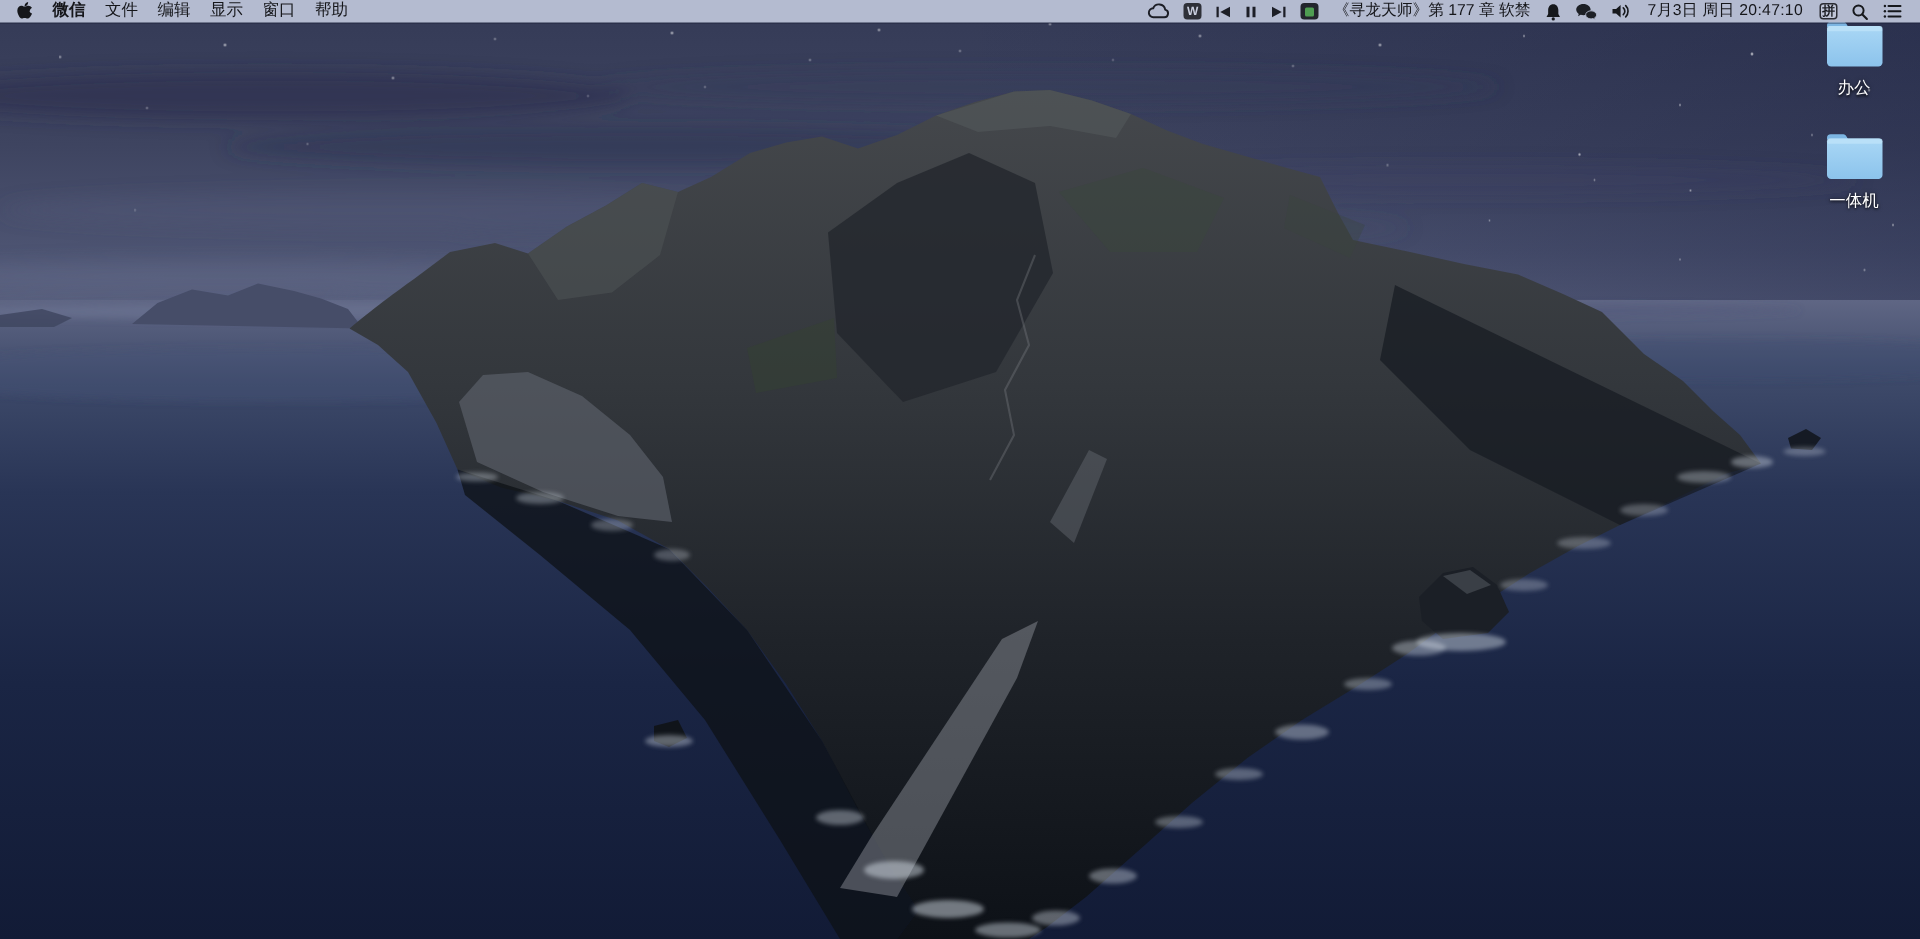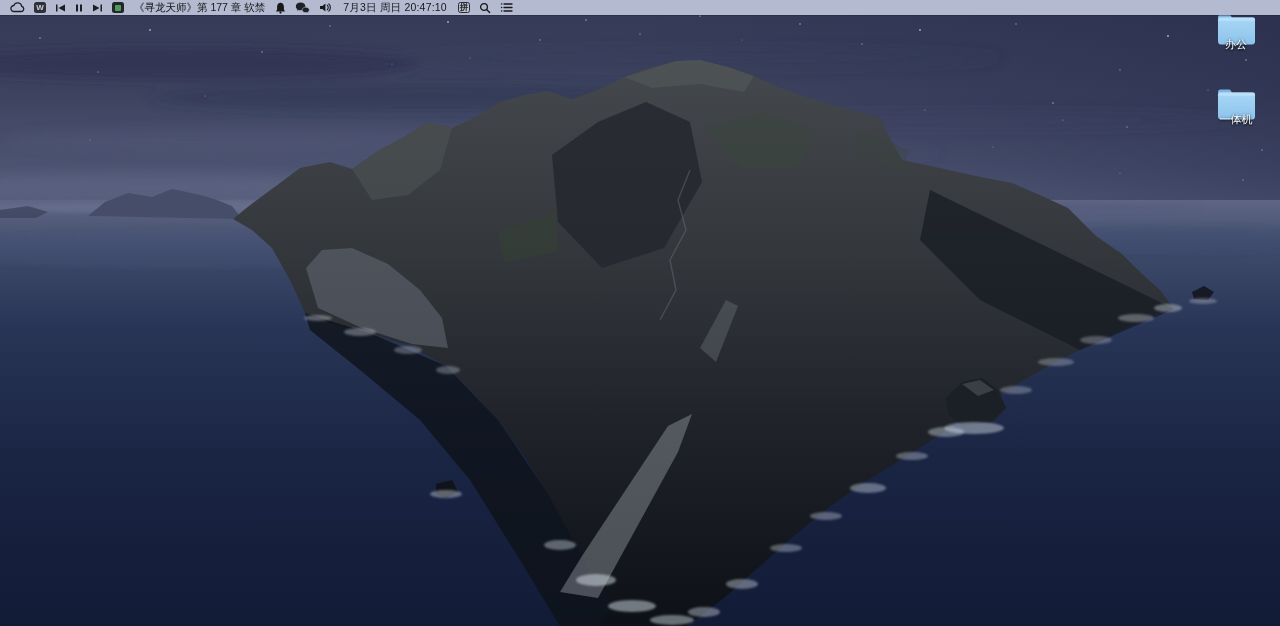--- a/index.html
+++ b/index.html
@@ -39,21 +39,21 @@
   .badge-pin{
     width:12px;height:11px;border-radius:2.5px;border:1px solid #2a2c33;color:#1a1c22;
     font-size:8.5px;display:inline-flex;align-items:center;justify-content:center;box-sizing:border-box;
     background:rgba(255,255,255,.15);font-weight:bold;
   }
   .now-playing{margin:0 1px;}
   .clock{margin:12px 2px;letter-spacing:.2px;}
   
   .folder{
     position:absolute;left:1204px;width:64px;
-    display:flex;flex-direction:column;align-items:center;gap:1px;cursor:default;
+    display:flex;flex-direction:column;align-items:center;gap:16px;cursor:default;
   }
   .folder-1{top:22px;}
   .folder-2{top:97px;}
   .folder-label{
     color:#ffffff;font-size:11px;line-height:12px;
     text-shadow:0 1px 2px rgba(0,0,0,.85),0 0 3px rgba(0,0,0,.5);
   }
 </style>
 </head>
 <body>
@@ -216,20 +216,34 @@
     <ellipse cx="1016" cy="390" rx="16" ry="4" opacity="0.3"></ellipse>
     <ellipse cx="1056" cy="362" rx="18" ry="4" opacity="0.3"></ellipse>
     <ellipse cx="1096" cy="340" rx="16" ry="4" opacity="0.3"></ellipse>
     <ellipse cx="1136" cy="318" rx="18" ry="4" opacity="0.35"></ellipse>
     <ellipse cx="1168" cy="308" rx="14" ry="4" opacity="0.4"></ellipse>
     <ellipse cx="1203" cy="301" rx="14" ry="3" opacity="0.3"></ellipse>
   </g>
 </svg>
 
 <div class="menubar">
+  <div class="mb-left">
+    <span class="mb-ic menu-item">
+      <svg width="12" height="13" viewBox="0 0 14 15" fill="#15161a">
+        <path d="M9.5,2.6 C10,2 10.3,1.2 10.2,0.4 C9.5,0.5 8.7,0.9 8.2,1.5 C7.7,2.1 7.4,2.9 7.5,3.6 C8.3,3.6 9,3.2 9.5,2.6 Z"></path>
+        <path d="M11.4,7.9 C11.4,6.4 12.3,5.4 13.2,4.8 C12.5,3.8 11.4,3.2 10.3,3.2 C9.1,3.2 8.5,3.8 7.6,3.8 C6.7,3.8 5.9,3.2 4.9,3.2 C3.5,3.2 1.8,4.4 1.8,7.0 C1.8,9.8 3.8,13.2 5.2,13.2 C6,13.2 6.4,12.7 7.5,12.7 C8.6,12.7 8.9,13.2 9.8,13.2 C11.2,13.2 12.9,10.5 13.2,9.2 C12.1,8.8 11.4,7.9 11.4,7.9 Z"></path>
+      </svg>
+    </span>
+    <span class="menu-item app-name">微信</span>
+    <span class="menu-item">文件</span>
+    <span class="menu-item">编辑</span>
+    <span class="menu-item">显示</span>
+    <span class="menu-item">窗口</span>
+    <span class="menu-item">帮助</span>
+  </div>
 
   <div class="mb-right">
     <span class="mb-ic">
       <svg width="15" height="11" viewBox="0 0 15 11">
         <path d="M4,9.5 a3,3 0 0 1 -0.2,-6 a4.2,4.2 0 0 1 8,0.9 a2.6,2.6 0 0 1 -0.6,5.1 Z" fill="none" stroke="#1c1e26" stroke-width="1.3"></path>
       </svg>
     </span>
     <span class="badge-w">W</span>
     <span class="mb-ic">
       <svg width="11" height="10" viewBox="0 0 11 10" fill="#1c1e26">

